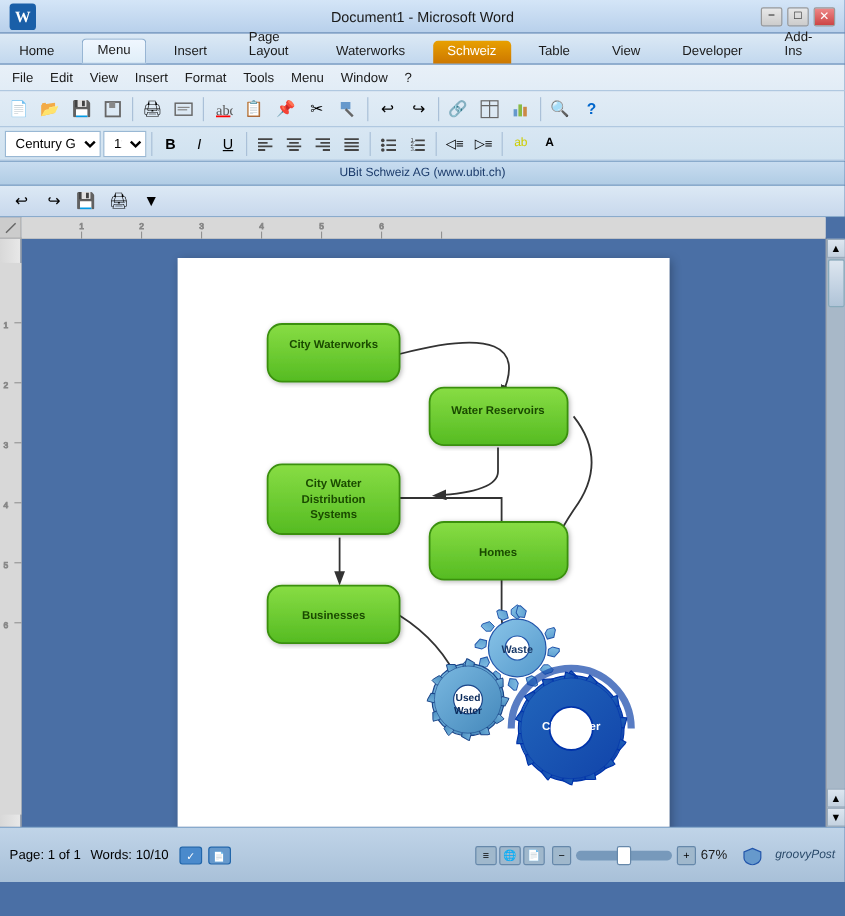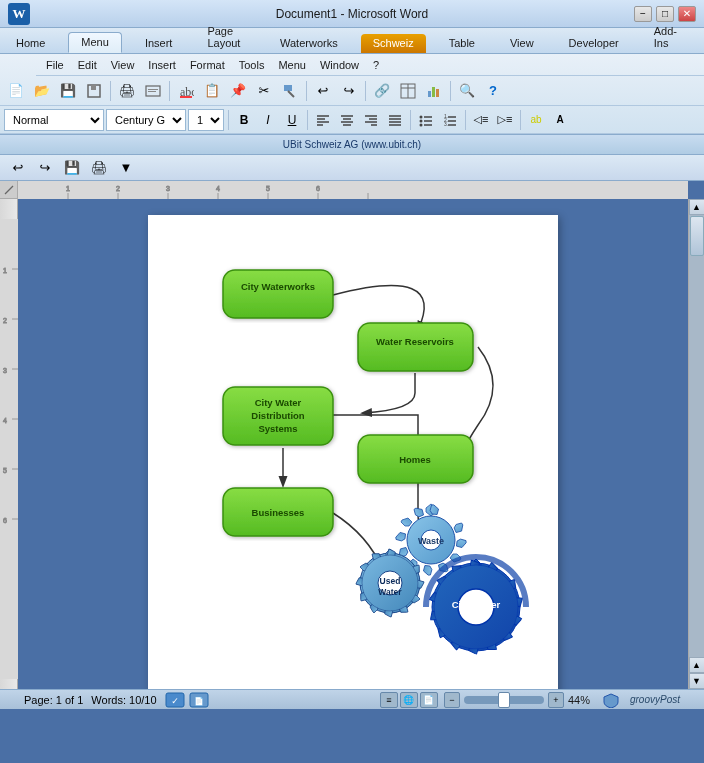--- a/index.html
+++ b/index.html
@@ -53,21 +53,20 @@
       background: linear-gradient(to bottom, #e8f0f8, #d0e2f0);
       border-bottom: 1px solid #8aabcc;
     }
     .menu-bar {
       height: 22px;
       display: flex;
       align-items: center;
       padding: 0 4px;
       gap: 2px;
       border-bottom: 1px solid #b0c8e0;
-      margin-left: 36px;
     }
     .menu-item {
       padding: 2px 6px;
       font-size: 11px;
       cursor: pointer;
       border-radius: 2px;
       color: #1a1a1a;
     }
     .toolbar-row {
       height: 30px;
@@ -175,26 +174,26 @@
       background: white;
       width: 410px;
       min-height: 560px;
       box-shadow: 2px 2px 8px rgba(0,0,0,0.3);
       position: relative;
       padding: 20px;
     }
 
     
     .status-bar {
-      height: 20px;
+      height: 46px;
       background: linear-gradient(to bottom, #c0d4e8, #a8c0d8);
       border-top: 1px solid #88aacc;
       display: flex;
       align-items: center;
-      padding: 0 24px;
+      padding: 0 8px;
       gap: 10px;
       font-size: 11px;
     }
     .status-left { display: flex; align-items: center; gap: 8px; flex: 1; }
     .status-right { display: flex; align-items: center; gap: 6px; }
     .zoom-control { display: flex; align-items: center; gap: 4px; }
 
     .groovypost { font-size: 10px; color: #2a4a6a; font-style: italic; }
   </style>
 </head>
@@ -293,23 +292,20 @@
           <rect x="6" y="4" width="3" height="10" fill="#88bb44"></rect>
           <rect x="10" y="6" width="3" height="8" fill="#cc8844"></rect>
         </svg>
     </div>
     <div class="tb-separator"></div>
     <div class="tb-btn">🔍</div>
     <div class="tb-btn" style="color:#0066cc; font-weight:bold;">?</div>
   </div>
 
   <div class="fmt-row">
-    <select class="style-select">
-      <option>Normal</option>
-    </select>
     <select class="font-select">
       <option>Century Goth</option>
     </select>
     <select class="size-select">
       <option>11</option>
     </select>
     <div class="tb-separator"></div>
     <div class="fmt-btn bold">B</div>
     <div class="fmt-btn italic">I</div>
     <div class="fmt-btn underline">U</div>
@@ -614,21 +610,21 @@
       <div style="width:18px;height:16px;background:#a0b8cc;border:1px solid #6688aa;border-radius:2px;display:flex;align-items:center;justify-content:center;font-size:9px;cursor:pointer;">≡</div>
       <div style="width:18px;height:16px;background:#a0b8cc;border:1px solid #6688aa;border-radius:2px;display:flex;align-items:center;justify-content:center;font-size:9px;cursor:pointer;">🌐</div>
       <div style="width:18px;height:16px;background:#a0b8cc;border:1px solid #6688aa;border-radius:2px;display:flex;align-items:center;justify-content:center;font-size:9px;cursor:pointer;">📄</div>
     </div>
     <div class="zoom-control">
       <div style="width:16px;height:16px;background:#a0b8cc;border:1px solid #6688aa;border-radius:2px;display:flex;align-items:center;justify-content:center;font-size:9px;cursor:pointer;">−</div>
       <div style="width:80px;height:8px;background:#7799bb;border-radius:4px;position:relative;cursor:pointer;">
         <div style="position:absolute;left:50%;top:-4px;width:12px;height:16px;background:white;border:1px solid #6688aa;border-radius:2px;transform:translateX(-50%);"></div>
       </div>
       <div style="width:16px;height:16px;background:#a0b8cc;border:1px solid #6688aa;border-radius:2px;display:flex;align-items:center;justify-content:center;font-size:9px;cursor:pointer;">+</div>
-      <span style="font-size:11px;color:#1a1a1a;min-width:28px;">44%</span>
+      <span style="font-size:11px;color:#1a1a1a;min-width:28px;">67%</span>
     </div>
 
     <svg width="18" height="16">
         <path d="M9 2 L16 5 L16 10 Q16 14 9 16 Q2 14 2 10 L2 5 Z" fill="#6699cc" stroke="#2255aa" stroke-width="1"></path>
       </svg>
   </div>
   <span class="groovypost">groovyPost</span>
 </div>
 
 </body></html>

